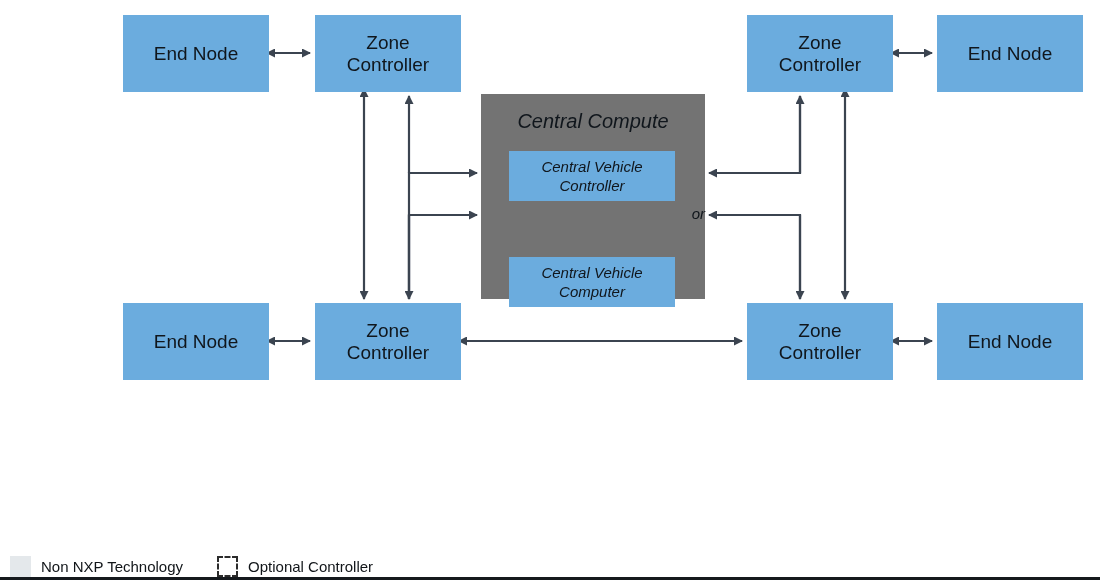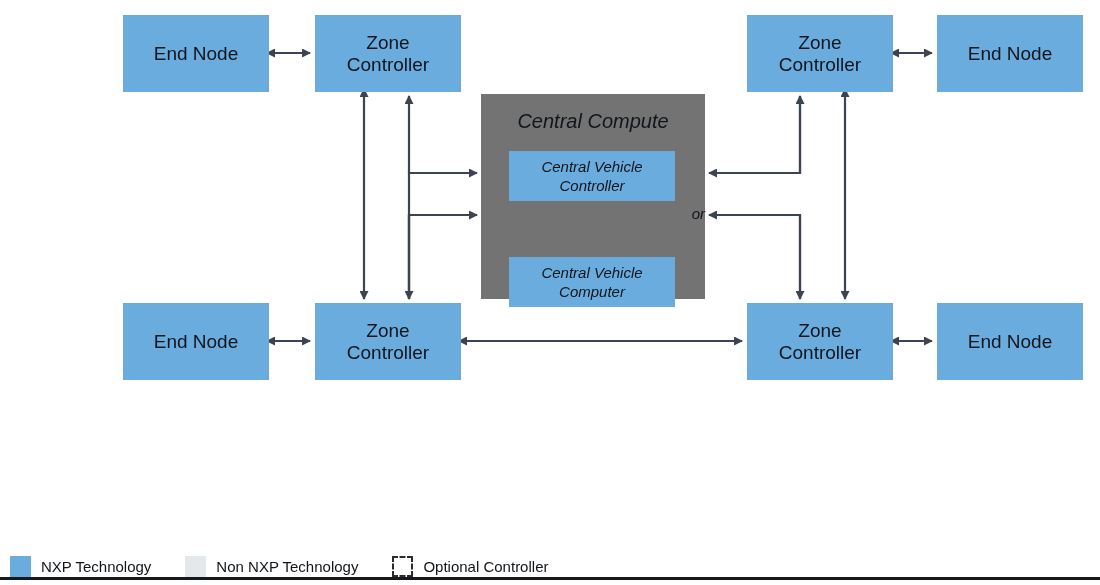--- a/index.html
+++ b/index.html
@@ -224,24 +224,20 @@
       <span class="label-line">Controller</span>
     </div>
   </div>
 
   <div class="node-box" style="left:937px; top:303px; width:146px; height:77px;">
     <span class="label-line">End Node</span>
   </div>
 
   <div class="legend">
     <div class="legend-item">
-      <span class="swatch nxp"></span>
-      <span class="legend-label">NXP Technology</span>
-    </div>
-    <div class="legend-item">
       <span class="swatch nonnxp"></span>
       <span class="legend-label">Non NXP Technology</span>
     </div>
     <div class="legend-item">
       <span class="swatch optional"></span>
       <span class="legend-label">Optional Controller</span>
     </div>
   </div>
 
   <div class="bottom-rule"></div>

